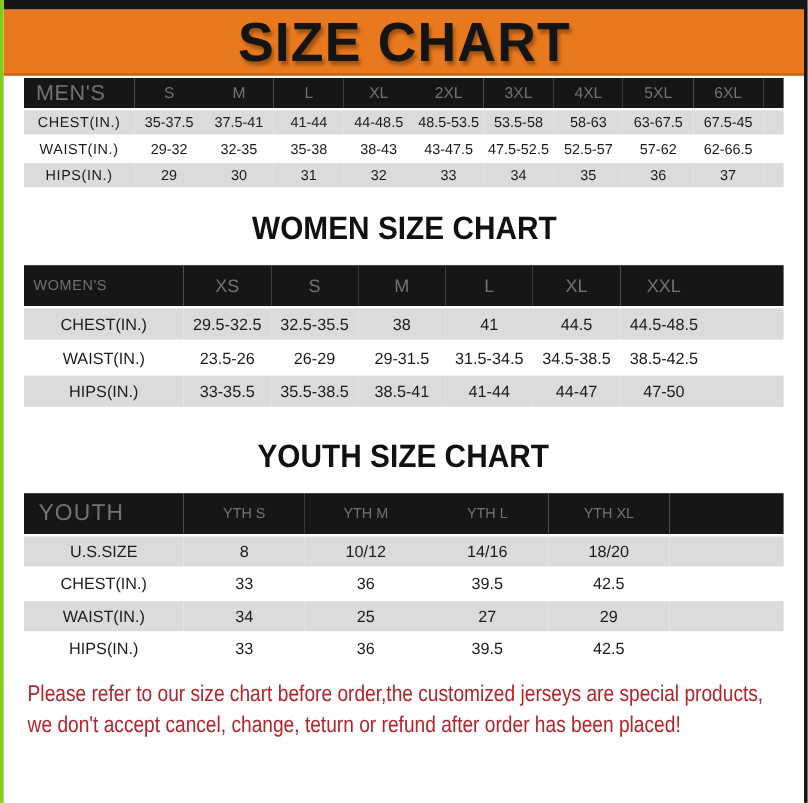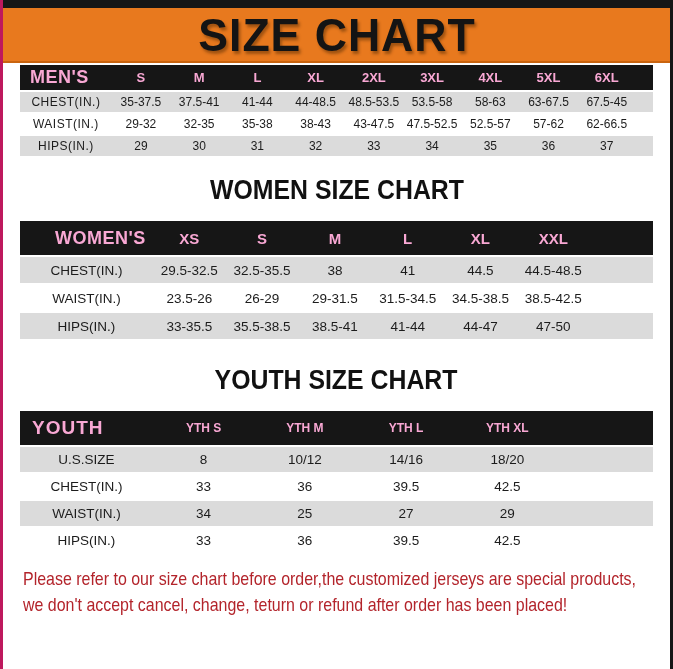--- a/index.html
+++ b/index.html
@@ -7,21 +7,21 @@
   body {
     font-family: "Liberation Sans", sans-serif;
     background: #ffffff;
     color: #1c1c1c;
   }
   .page {
     position: relative;
     width: 673px;
     height: 669px;
     background: #ffffff;
-    border-left: 3px solid #be185d;
+    border-left: 3px solid #84cc16;
     border-right: 3px solid #161616;
     overflow: hidden;
   }
   .topbar { height: 8px; background: #161616; }
   .banner {
     height: 55px;
     background: #E8791E;
     border-bottom: 2px solid #c9640f;
     display: flex; align-items: center; justify-content: center;
   }
@@ -42,34 +42,34 @@
   .h-man   { margin: 17px 0 16px 0; }
   .h-women { margin: 19px 0 15px 0; }
   .h-youth { margin: 26px 0 15px 0; }
 
   table {
     width: 633px; margin: 0 auto;
     border-collapse: separate; border-spacing: 0 2px;
     text-align: center; table-layout: fixed;
   }
   thead th {
-    background: #161616; color: #f9a8d4;
-    font-weight: bold; vertical-align: middle;
+    background: #161616; color: #737373;
+    font-weight: normal; vertical-align: middle;
   }
   th.lbl { text-align: left; }
   tbody tr:nth-child(odd) td { background: #DBDBDB; }
   tbody td { vertical-align: middle; }
 
   .t-men thead th { height: 25px; font-size: 13px; }
   .t-men th.lbl { font-size: 18px; padding-left: 10px; letter-spacing: 0.5px; }
   .t-men tbody td { height: 20px; font-size: 12px; }
   .t-men td.rlbl { font-size: 12px; letter-spacing: 0.5px; }
 
   .t-women thead th { height: 34px; font-size: 15px; }
-  .t-women th.lbl { font-size: 18px; padding-left: 28px; letter-spacing: 0.5px; text-align: center; }
+  .t-women th.lbl { font-size: 12px; padding-left: 8px; letter-spacing: 0.5px; }
   .t-women tbody td { height: 26px; font-size: 13.5px; }
 
   .t-youth thead th { height: 34px; font-size: 12px; }
   .t-youth th.lbl { font-size: 19px; padding-left: 12px; letter-spacing: 1px; }
   .t-youth tbody td { height: 25px; font-size: 13.5px; }
 
   .note { margin: 11px 0 0 20px; }
   .note div {
     color: #B3242B;
     font-size: 19px; line-height: 26px; font-weight: normal;

